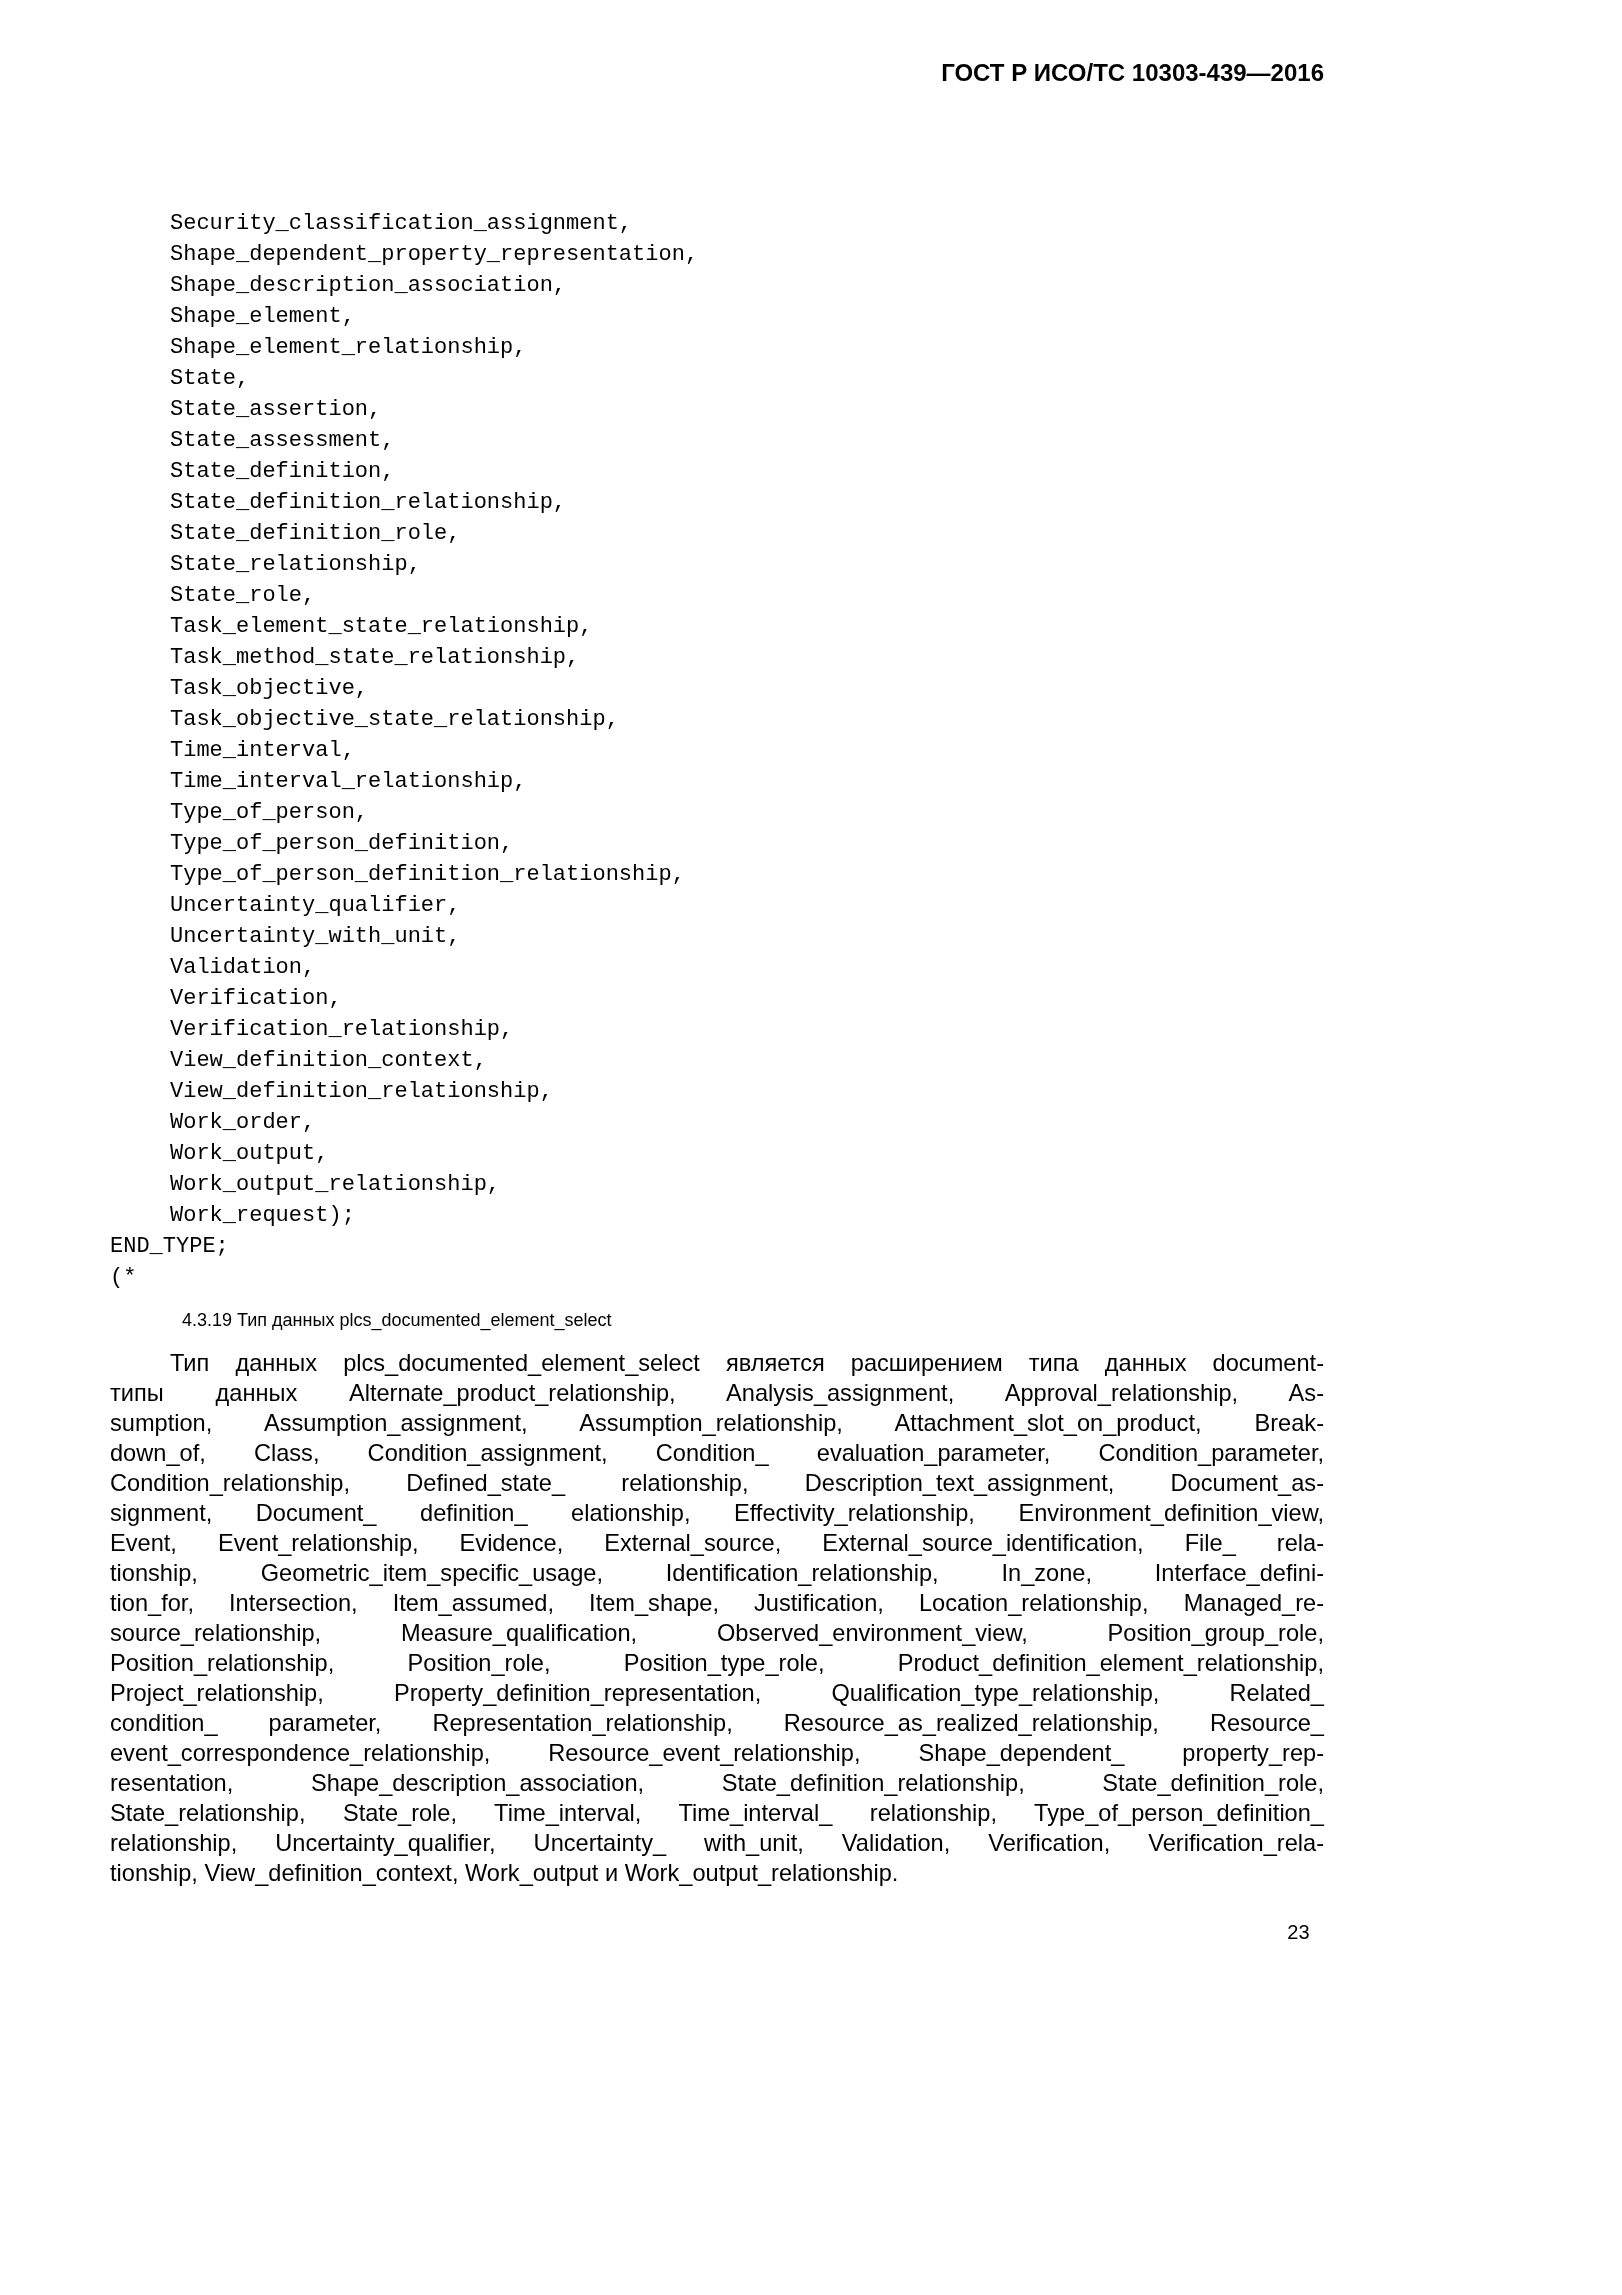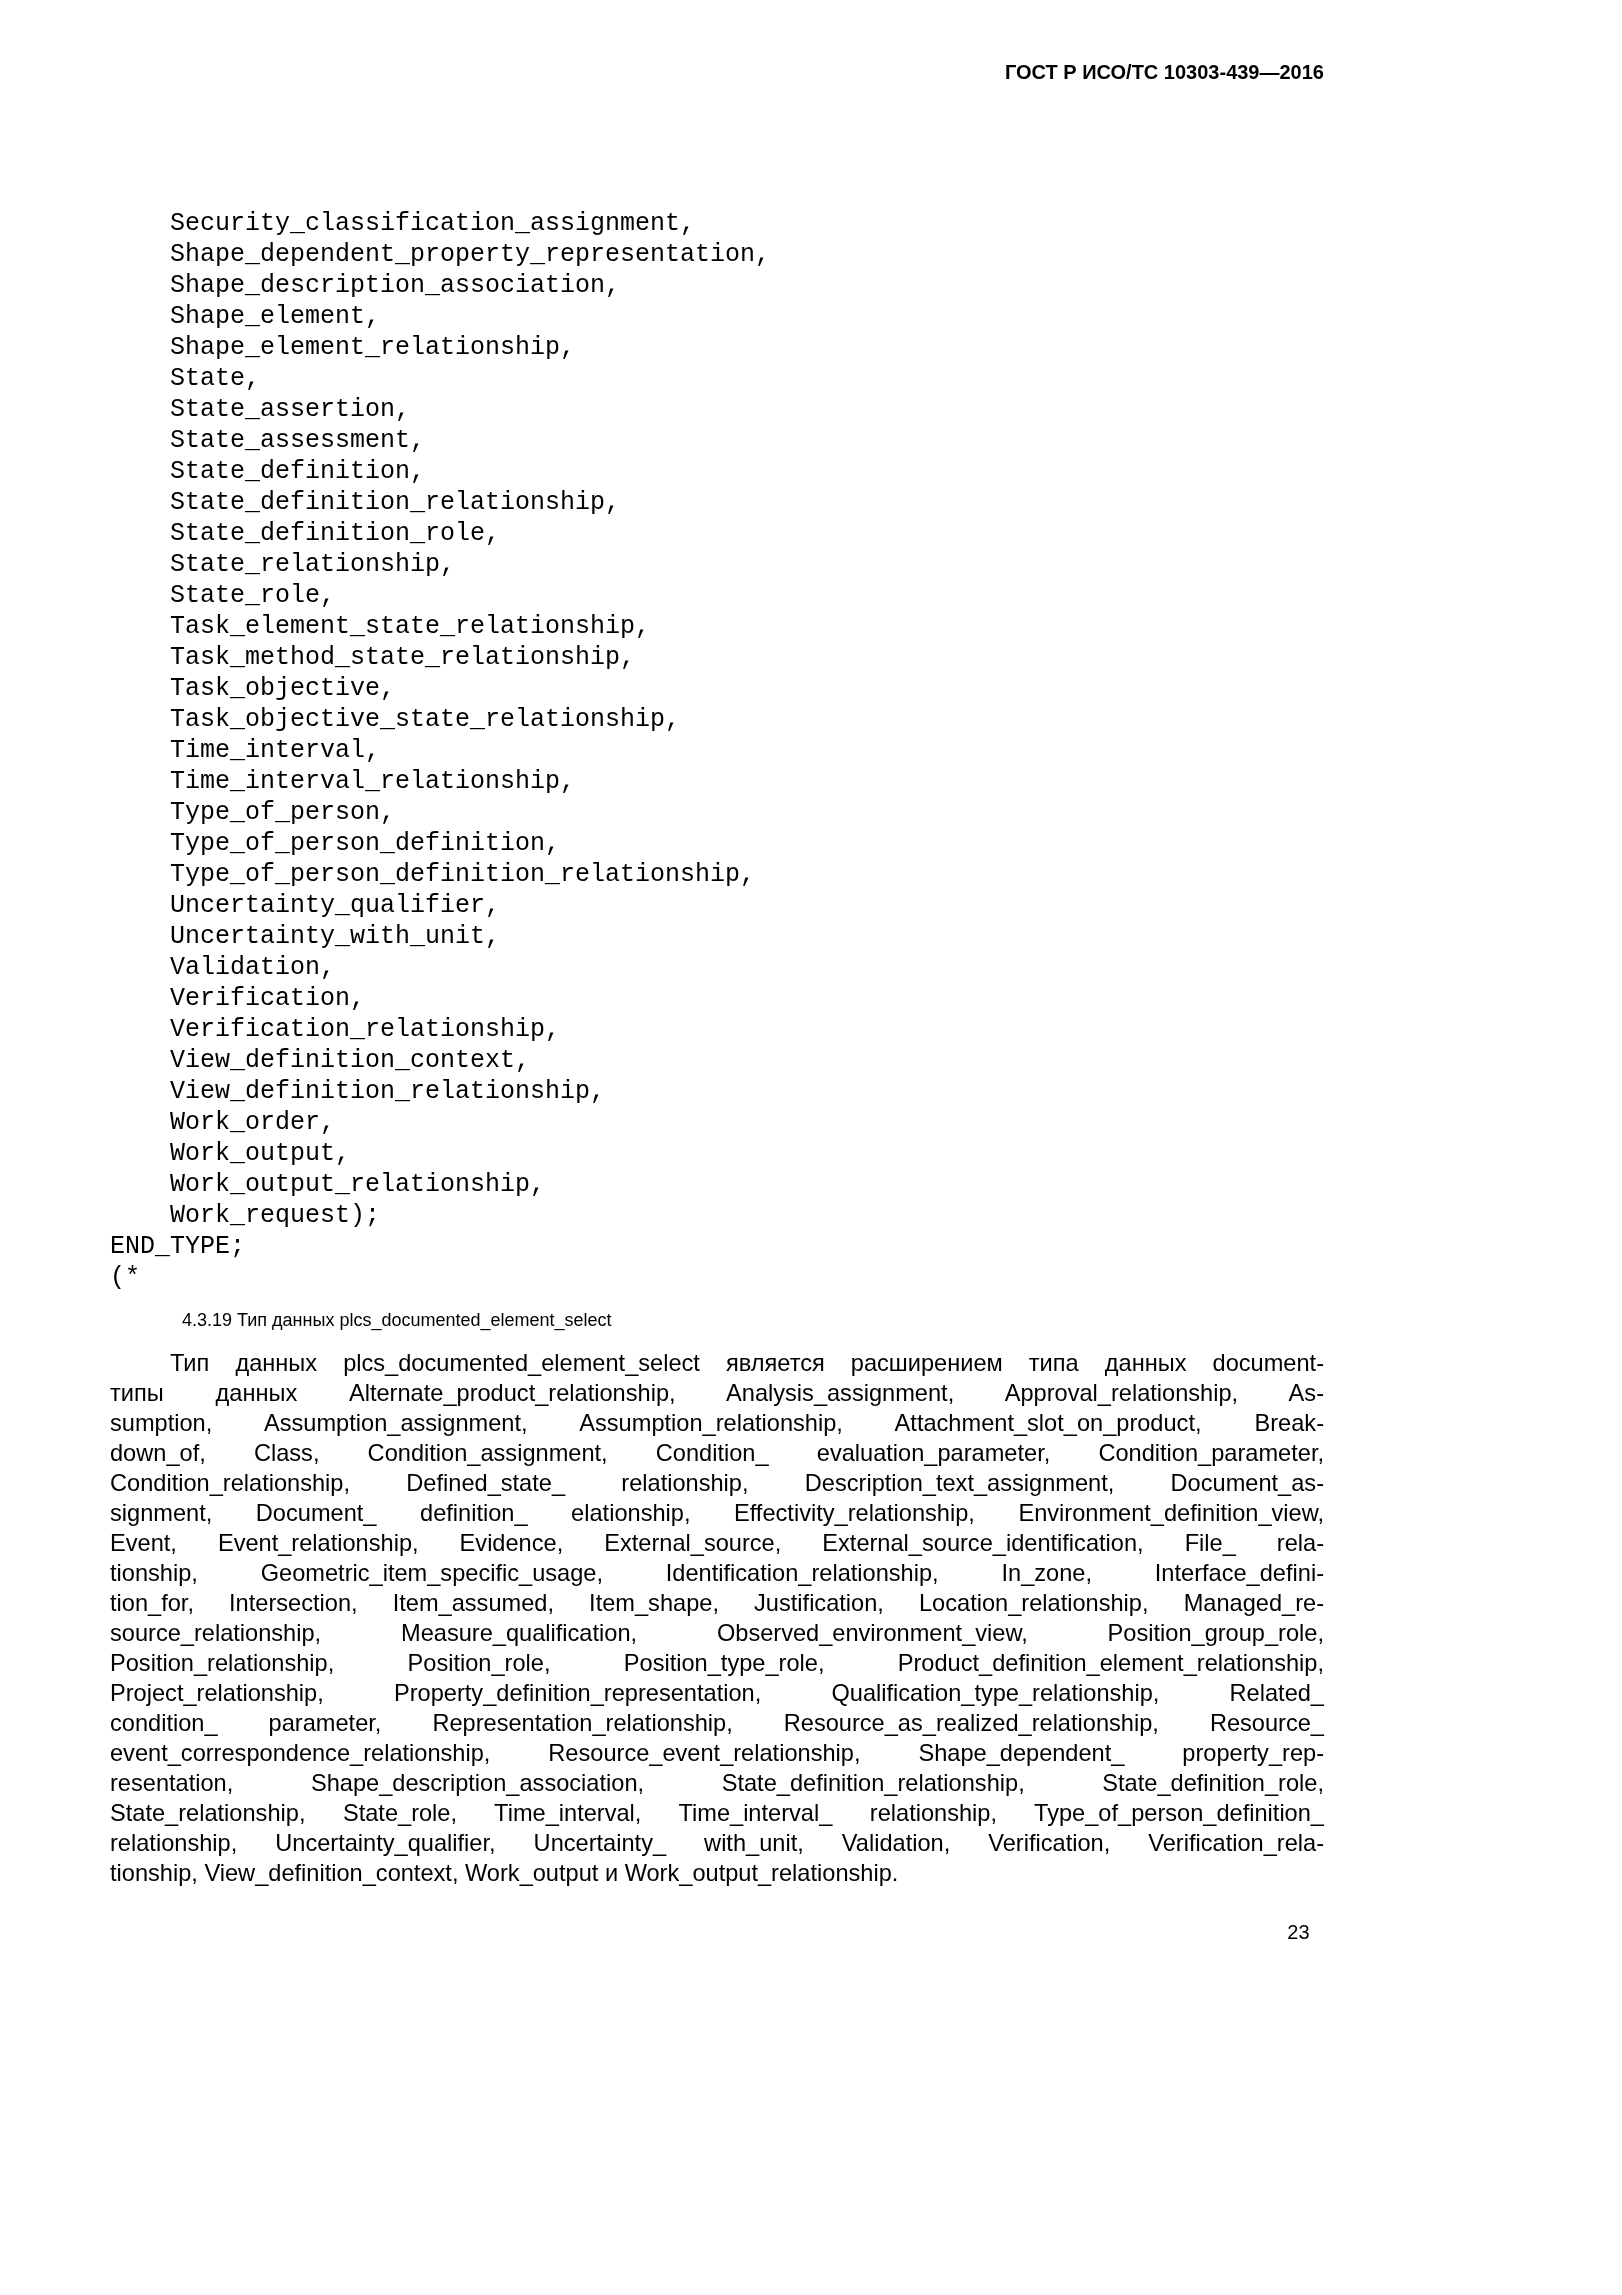--- a/index.html
+++ b/index.html
@@ -17,28 +17,28 @@
     overflow: hidden;
   }
   .content {
     position: absolute;
     left: 110px; top: 0;
     width: 1214px;
   }
   .doc-header {
     padding-top: 58px;
     text-align: right;
-    font-size: 20px;
+    font-size: 24px;
     line-height: 29px;
     font-weight: 700;
   }
   .code-block {
     margin-top: 121px;
     font-family: "Liberation Mono", "DejaVu Sans Mono", monospace;
-    font-size: 25px;
+    font-size: 22px;
     line-height: 31px;
   }
   .code-line { white-space: pre; }
   .code-line.indent { padding-left: 60px; }
   .section-heading {
     margin: 12px;
     padding-left: 60px;
     font-size: 18px;
     line-height: 31px;
     font-weight: 400;

